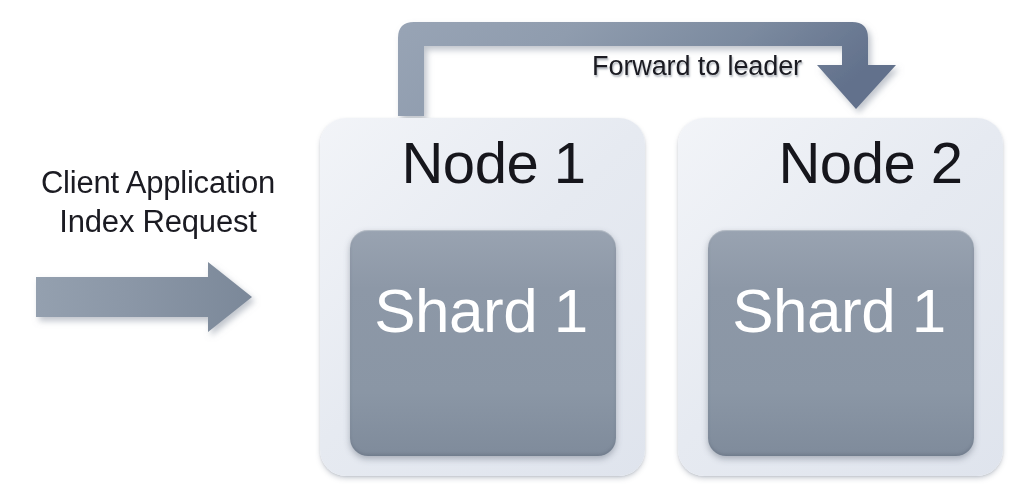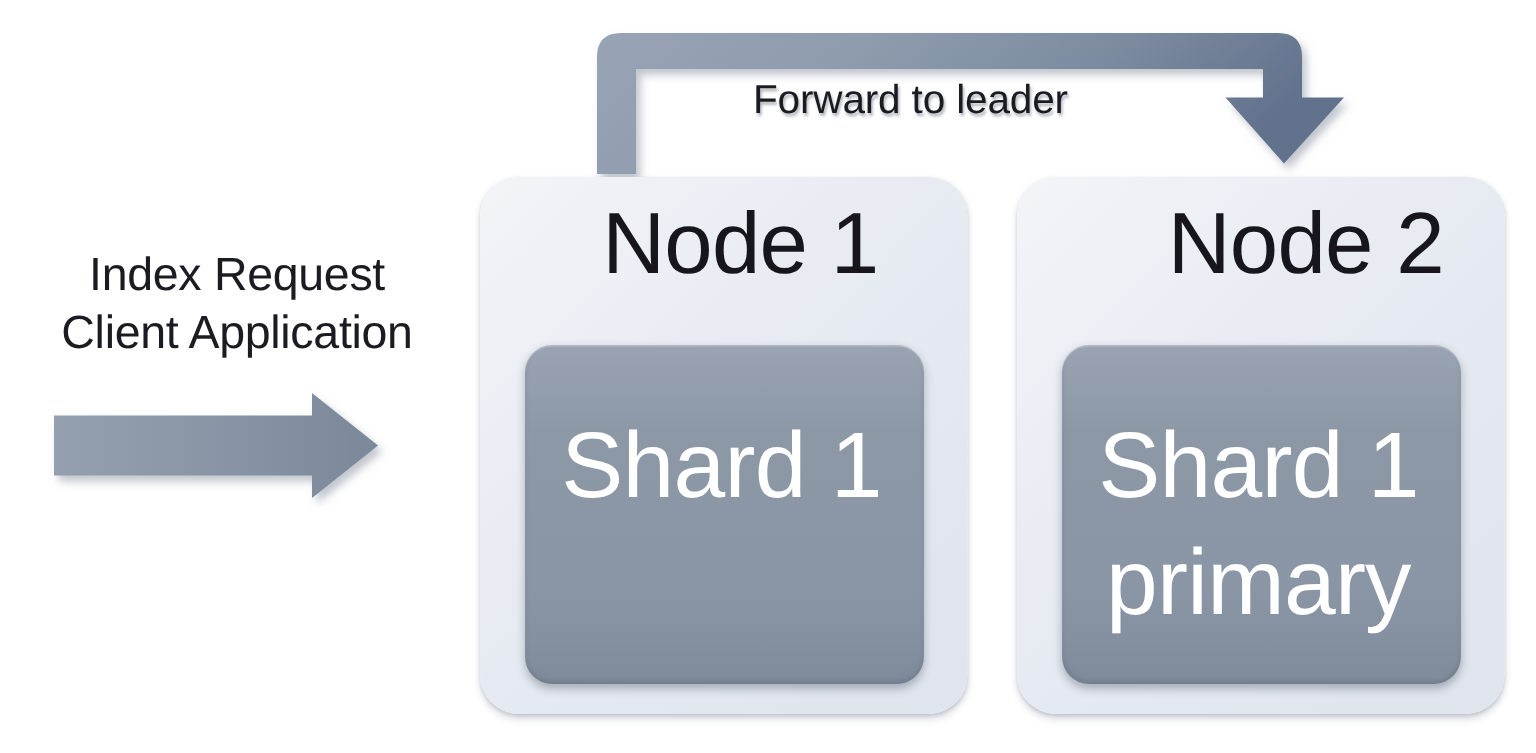--- a/index.html
+++ b/index.html
@@ -104,37 +104,37 @@
     left: 380px;
     top: 8px;
     width: 540px;
     height: 120px;
   }
   #forward-arrow-label {
     position: absolute;
     left: 502px;
     top: 51px;
     width: 300px;
-    text-align: left;
+    text-align: right;
     color: #1b1b22;
     font-size: 27px;
     line-height: 30px;
     letter-spacing: -0.1px;
     white-space: nowrap;
     text-shadow: 1px 2px 2px rgba(110,118,132,0.55);
   }
 </style>
 </head>
 <body>
 
 <div id="canvas">
 
   <div id="client-label">
+    <span class="line">Client Application</span>
     <span class="line">Index Request</span>
-    <span class="line">Client Application</span>
   </div>
 
   <div id="client-arrow">
     <svg width="240" height="90" viewBox="0 0 240 90" xmlns="http://www.w3.org/2000/svg">
       <defs>
         <linearGradient id="gradClientArrow" x1="0" y1="0" x2="1" y2="0">
           <stop offset="0%" stop-color="#94a0af"></stop>
           <stop offset="42%" stop-color="#8b97a7"></stop>
           <stop offset="100%" stop-color="#7b8899"></stop>
         </linearGradient>
@@ -184,16 +184,15 @@
   <div id="shard-1" class="shard-box"></div>
   <div id="shard-1-label" class="shard-label">
     <span class="line">Shard 1</span>
   </div>
 
   <div id="node-2" class="node-card"></div>
   <div id="node-2-title" class="node-title">Node 2</div>
   <div id="shard-2" class="shard-box"></div>
   <div id="shard-2-label" class="shard-label">
     <span class="line">Shard 1</span>
-    <span class="line">primary</span>
   </div>
 
 </div>
 
 </body></html>

